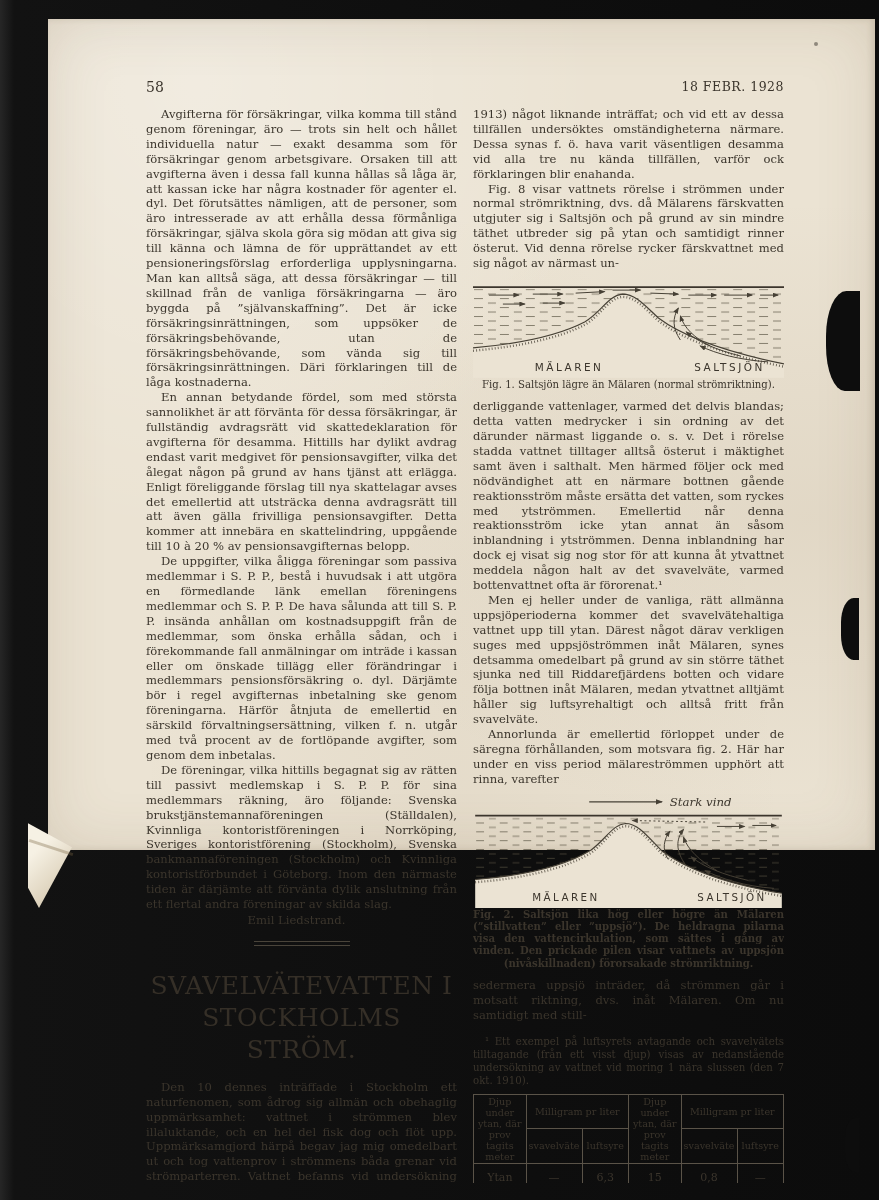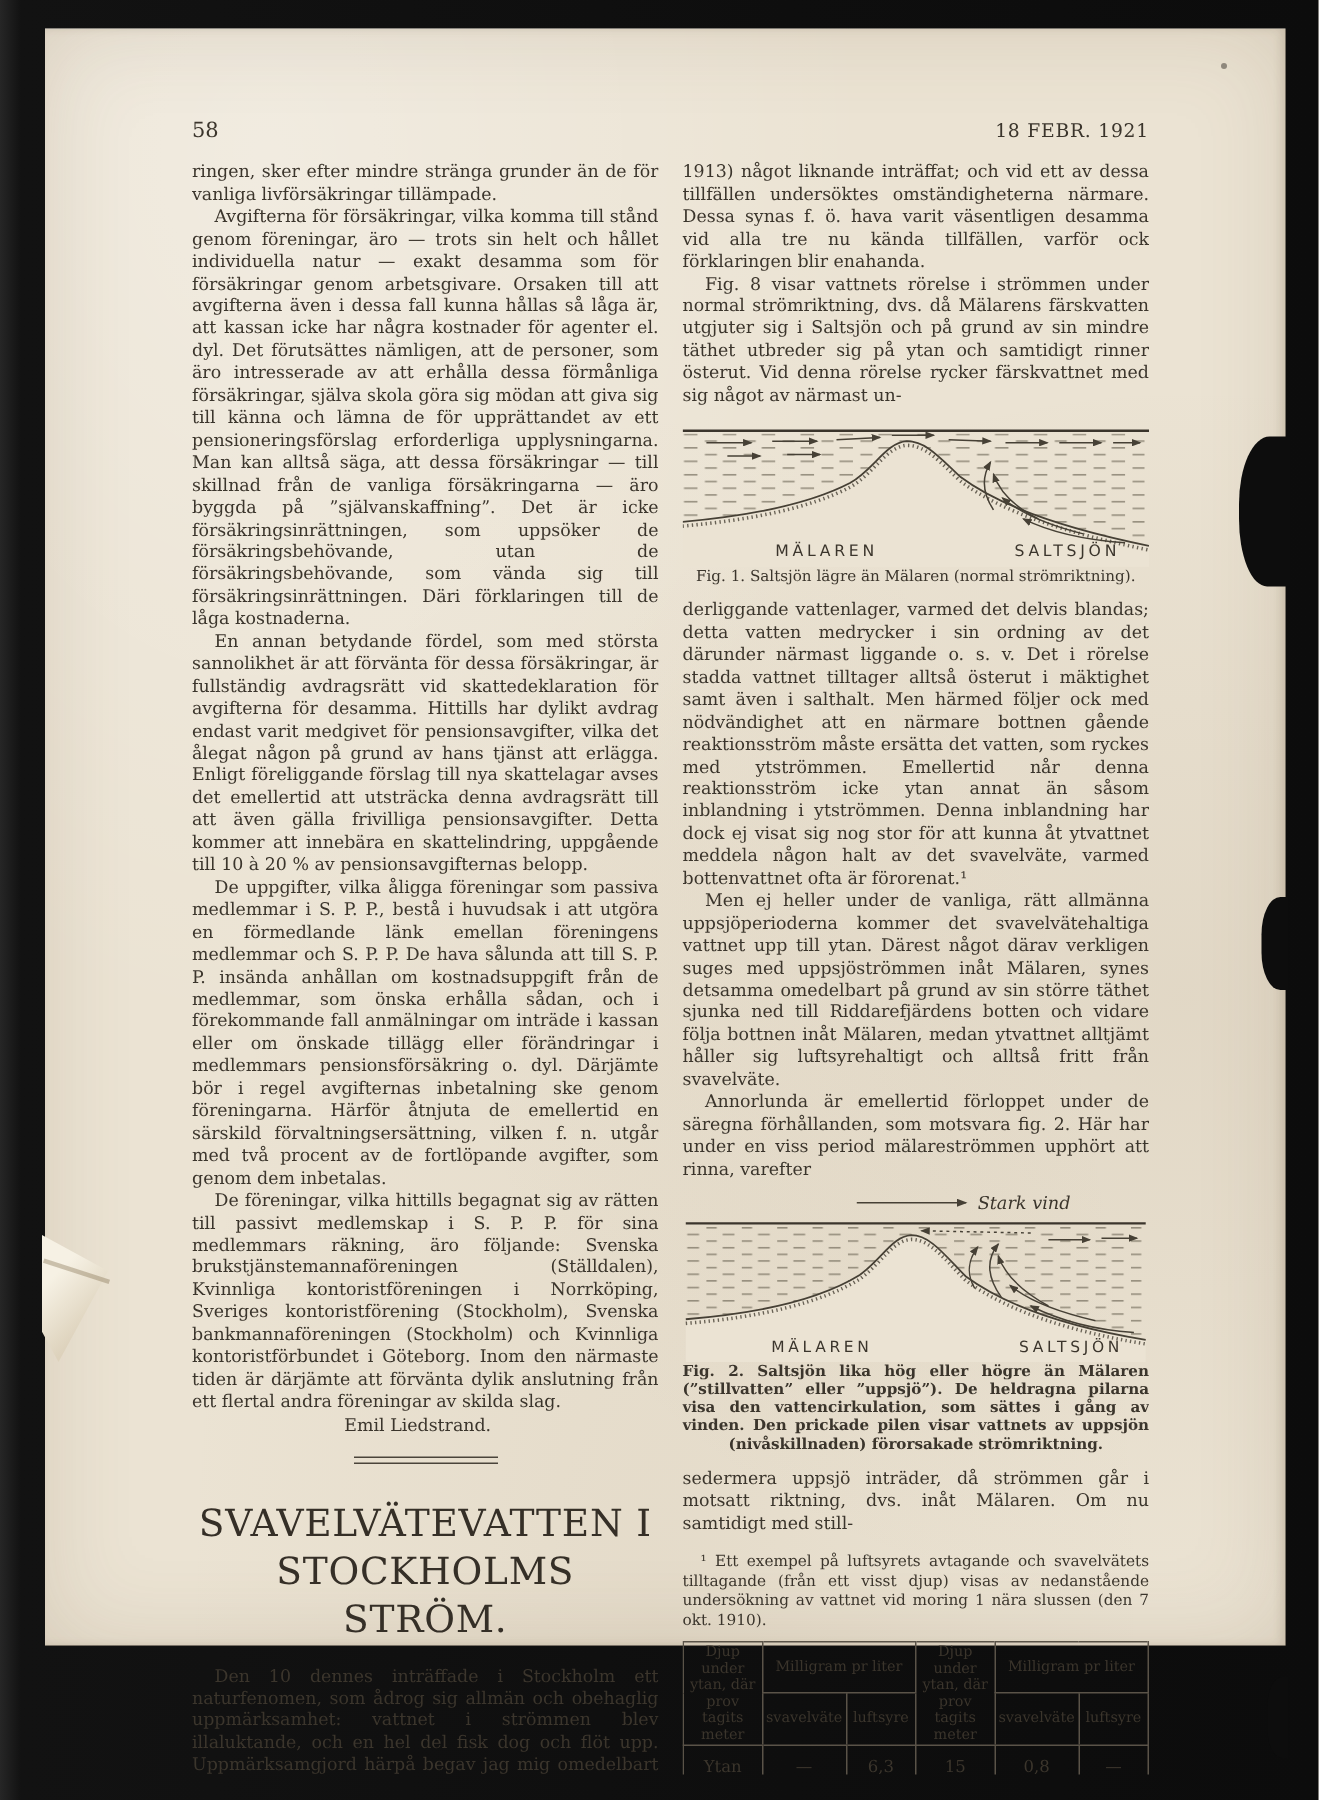--- a/index.html
+++ b/index.html
@@ -2,21 +2,21 @@
 <html><head>
 <meta charset="utf-8">
 <style>
   html,body{margin:0;padding:0;}
   body{
     width:879px;height:1200px;position:relative;overflow:hidden;
     background:linear-gradient(90deg,#262626 0,#121212 14px,#0e0e0e 60%,#0c0c0c 100%);
     font-family:"DejaVu Serif", serif;
   }
   .paper{
-    position:absolute;left:30px;top:19px;width:827px;height:1078px;
+    position:absolute;left:48px;top:19px;width:827px;height:831px;
     background-color:#ebe3d3;
     background-image:
       radial-gradient(ellipse at 18% 8%, rgba(255,255,255,.30), transparent 42%),
       radial-gradient(ellipse at 92% 60%, rgba(140,115,80,.10), transparent 45%),
       radial-gradient(ellipse at 50% 100%, rgba(150,125,90,.08), transparent 55%);
     box-shadow:inset 0 0 60px rgba(110,90,55,.16), inset -3px 0 6px rgba(90,70,40,.15);
     color:#3b352c;
   }
   
   .blob{position:absolute;background:#0d0d0d;}
@@ -70,25 +70,24 @@
   .depthtab td{font-size:11px;line-height:15px;}
   .depthtab tbody tr:first-child td{padding-top:6px;}
 </style>
 </head>
 <body>
 
 <div class="paper">
 
   <div class="pagehead">
     <span class="pageno">58</span>
-    <span class="issuedate">18 FEBR. 1921</span>
+    <span class="issuedate">18 FEBR. 1928</span>
   </div>
 
   <div class="col col-left">
-    <p class="noindent">ringen, sker efter mindre stränga grunder än de för vanliga livförsäkringar tillämpade.</p>
     <p>Avgifterna för försäkringar, vilka komma till stånd genom föreningar, äro — trots sin helt och hållet individuella natur — exakt desamma som för försäkringar genom arbetsgivare. Orsaken till att avgifterna även i dessa fall kunna hållas så låga är, att kassan icke har några kostnader för agenter el. dyl. Det förutsättes nämligen, att de personer, som äro intresserade av att erhålla dessa förmånliga försäkringar, själva skola göra sig mödan att giva sig till känna och lämna de för upprättandet av ett pensioneringsförslag erforderliga upplysningarna. Man kan alltså säga, att dessa försäkringar — till skillnad från de vanliga försäkringarna — äro byggda på ”självanskaffning”. Det är icke försäkringsinrättningen, som uppsöker de försäkringsbehövande, utan de försäkringsbehövande, som vända sig till försäkringsinrättningen. Däri förklaringen till de låga kostnaderna.</p>
     <p>En annan betydande fördel, som med största sannolikhet är att förvänta för dessa försäkringar, är fullständig avdragsrätt vid skattedeklaration för avgifterna för desamma. Hittills har dylikt avdrag endast varit medgivet för pensionsavgifter, vilka det ålegat någon på grund av hans tjänst att erlägga. Enligt föreliggande förslag till nya skattelagar avses det emellertid att utsträcka denna avdragsrätt till att även gälla frivilliga pensionsavgifter. Detta kommer att innebära en skattelindring, uppgående till 10 à 20 % av pensionsavgifternas belopp.</p>
     <p>De uppgifter, vilka åligga föreningar som passiva medlemmar i S. P. P., bestå i huvudsak i att utgöra en förmedlande länk emellan föreningens medlemmar och S. P. P. De hava sålunda att till S. P. P. insända anhållan om kostnadsuppgift från de medlemmar, som önska erhålla sådan, och i förekommande fall anmälningar om inträde i kassan eller om önskade tillägg eller förändringar i medlemmars pensionsförsäkring o. dyl. Därjämte bör i regel avgifternas inbetalning ske genom föreningarna. Härför åtnjuta de emellertid en särskild förvaltningsersättning, vilken f. n. utgår med två procent av de fortlöpande avgifter, som genom dem inbetalas.</p>
     <p>De föreningar, vilka hittills begagnat sig av rätten till passivt medlemskap i S. P. P. för sina medlemmars räkning, äro följande: Svenska brukstjänstemannaföreningen (Ställdalen), Kvinnliga kontoristföreningen i Norrköping, Sveriges kontoristförening (Stockholm), Svenska bankmannaföreningen (Stockholm) och Kvinnliga kontoristförbundet i Göteborg. Inom den närmaste tiden är därjämte att förvänta dylik anslutning från ett flertal andra föreningar av skilda slag.</p>
     <div class="signature">Emil Liedstrand.</div>
     <div class="double-rule"></div>
     <div class="art-title">
       <span>SVAVELVÄTEVATTEN I</span><br>
       <span>STOCKHOLMS STRÖM.</span>
     </div>

